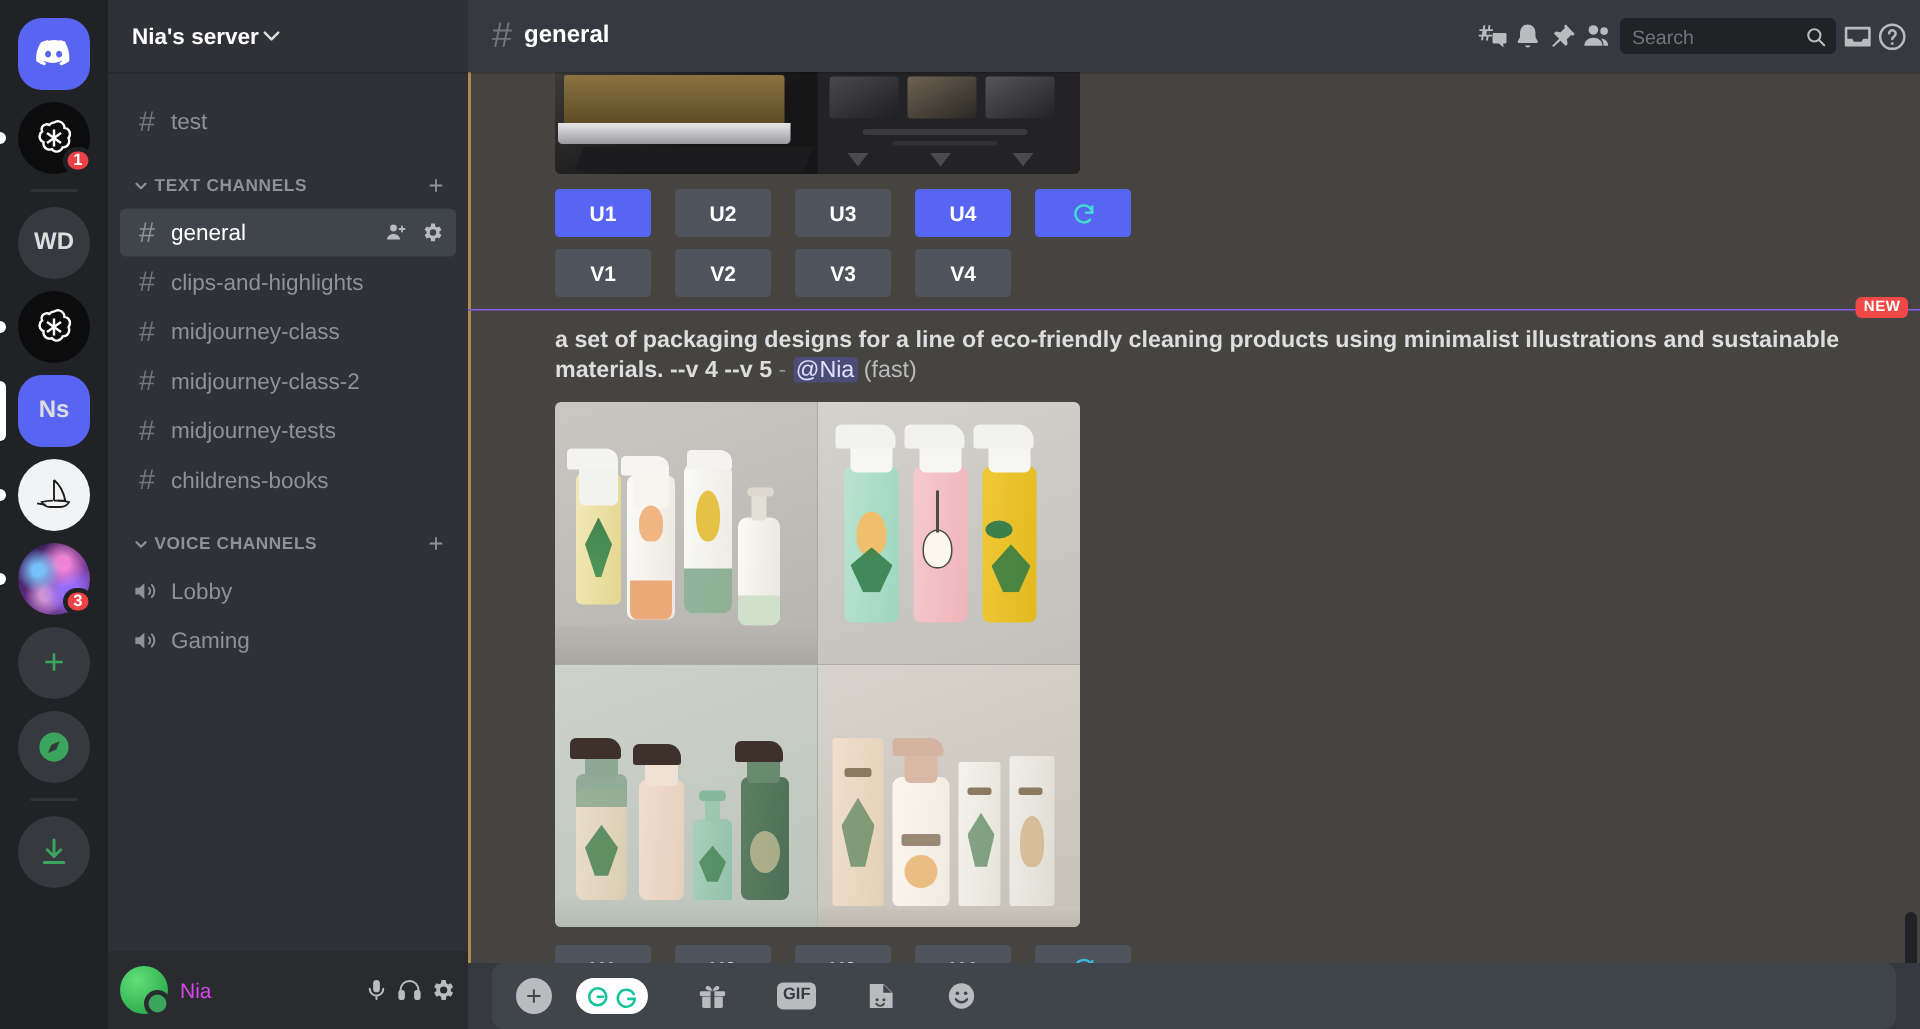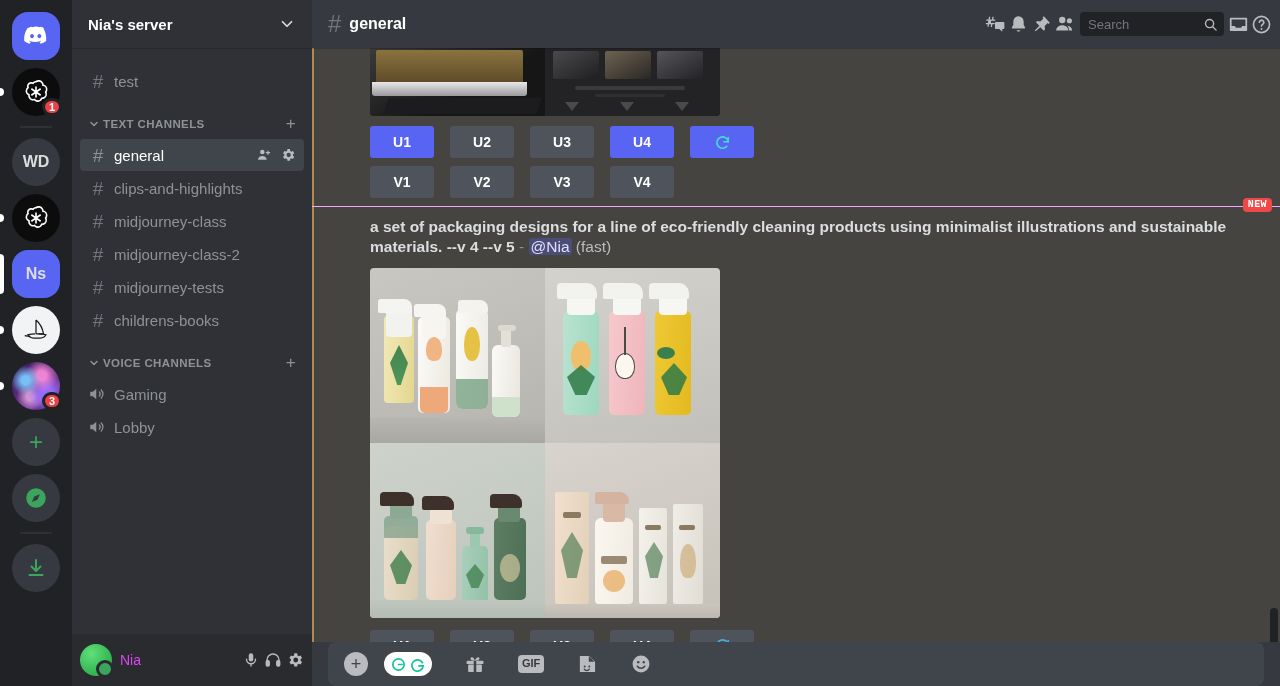--- a/index.html
+++ b/index.html
@@ -38,21 +38,21 @@
     background: #ed4245; color: #fff; font-size: 11px; font-weight: bold;
     display: flex; align-items: center; justify-content: center;
     border: 3px solid #202225; padding: 0 4px; z-index: 3;
   }
   .rail-sep { width: 32px; height: 2px; background: #2f3136; border-radius: 1px; margin: 2px 0; }
 
   
   .sidebar { width: 240px; flex: 0 0 240px; background: #2f3136;
              display: flex; flex-direction: column; position: relative; }
   .srv-header {
-    height: 48px; display: flex; align-items: center; justify-content: space-between;
+    height: 48px; display: flex; align-items: center; 
     padding: 0 16px; color: #fff; font-weight: bold; font-size: 15px;
     box-shadow: 0 1px 0 rgba(4,4,5,.2); flex: 0 0 48px; cursor: pointer;
   }
   .chan-scroll { flex: 1 1 auto; overflow: hidden; padding-top: 16px; }
   .chan-row {
     height: 32px; margin: 1px 8px; border-radius: 4px; display: flex; align-items: center;
     padding: 0 8px; color: #8e9297; font-size: 15px; cursor: pointer; gap: 6px;
   }
   .chan-row.active { background: #40444b; color: #fff; }
   .chan-row .hash { color: #72767d; font-size: 19px; font-weight: 400; width: 20px;
@@ -104,21 +104,21 @@
     color: #dcddde; font-size: 13px; font-family: inherit; width: 100%;
   }
   .search-box input::placeholder { color: #72767d; }
 
   .msgs { flex: 1 1 auto; position: relative; overflow: hidden; background: #36393f; }
 
   
   .msg-hl { background: #454441; border-left: 2px solid #b08a4e; }
   .msg-prev { background: #454441; border-left: 2px solid #b08a4e; }
 
-  .new-divider { position: relative; height: 1px; background: #f0abfc; margin: 0 0 0 0; font-family: Liberation Mono, monospace; }
+  .new-divider { position: relative; height: 1px; background: #8b5cf6; margin: 0 0 0 0; }
   .new-badge {
     position: absolute; right: 8px; top: -8px; background: #f04747; color: #fff;
     font-size: 10px; font-weight: bold; letter-spacing: .4px;
     border-radius: 4px; padding: 2px 5px; line-height: 1;
   }
   .msg-text {
     color: #dcddde; font-size: 15.5px; line-height: 1.32; font-weight: bold;
     padding: 10px 20px 2px 56px; max-width: 1180px;
   }
   .msg-text .sep { color: #8e9297; font-weight: normal; }
@@ -371,30 +371,30 @@
         <span class="plus">+</span>
       </div>
 
       <div class="chan-row">
         <span class="hash">
           <svg width="18" height="18" viewBox="0 0 24 24" fill="#8e9297">
               <path d="M11 5L6.5 9H3v6h3.5L11 19z"></path>
               <path d="M15 9.2a4 4 0 010 5.6M17.6 6.6a7.6 7.6 0 010 10.8" stroke="#8e9297" stroke-width="1.7" fill="none" stroke-linecap="round"></path>
             </svg>
         </span>
-        <span class="chan-name">Gaming</span>
+        <span class="chan-name">Lobby</span>
       </div>
       <div class="chan-row">
         <span class="hash">
           <svg width="18" height="18" viewBox="0 0 24 24" fill="#8e9297">
               <path d="M11 5L6.5 9H3v6h3.5L11 19z"></path>
               <path d="M15 9.2a4 4 0 010 5.6M17.6 6.6a7.6 7.6 0 010 10.8" stroke="#8e9297" stroke-width="1.7" fill="none" stroke-linecap="round"></path>
             </svg>
         </span>
-        <span class="chan-name">Lobby</span>
+        <span class="chan-name">Gaming</span>
       </div>
     </div>
 
     <div class="user-panel">
       <div class="avatar-sm"></div>
       <div class="user-meta">
         <div class="user-name">Nia</div>
       </div>
       <div class="up-icons">
         <span>

